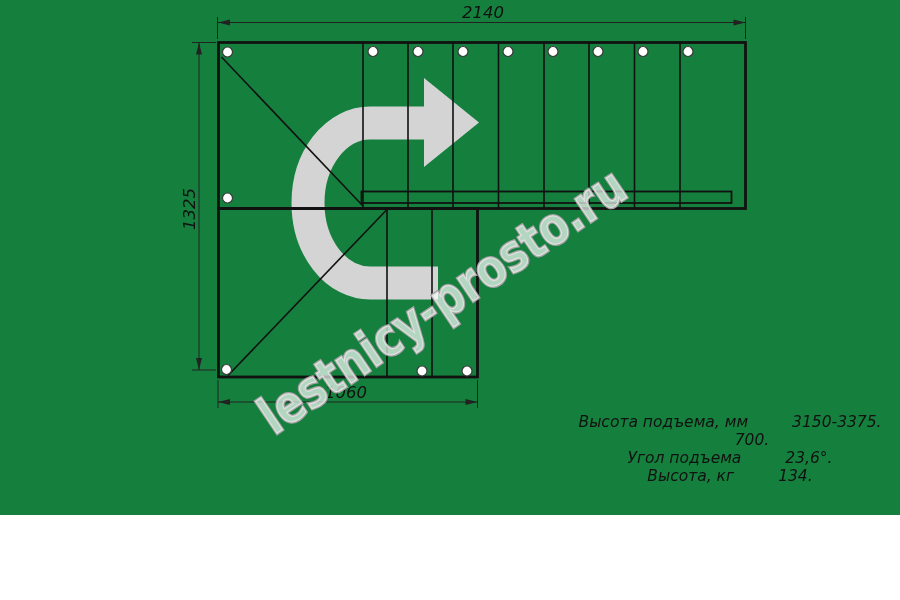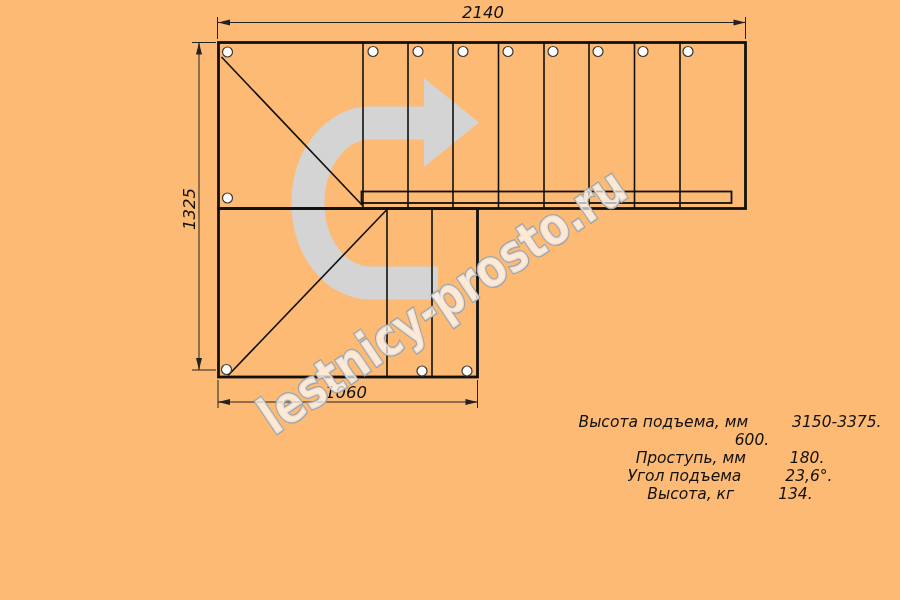--- a/index.html
+++ b/index.html
@@ -1,16 +1,16 @@
 <!DOCTYPE html>
 <html><head>
 <meta charset="utf-8">
 <style>
   html,body{margin:0;padding:0;background:#ffffff;}
-  .stage{position:relative;width:900px;height:600px;background:#fdba74;overflow:hidden;
+  .stage{position:relative;width:900px;height:515px;background:#15803d;overflow:hidden;
          font-family:"DejaVu Sans",sans-serif;}
   .stage svg{position:absolute;left:0;top:0;}
   .plan-line{stroke:#111;fill:none;}
   .thick{stroke-width:2.8;}
   .thin{stroke-width:1.6;}
   .hole{stroke:#3a3a3a;stroke-width:1.2;fill:#ffffff;}
   .dim{stroke:#222;stroke-width:1;fill:none;}
   .dim-arrow{fill:#222;stroke:none;}
   .dim-text{font-family:"DejaVu Sans",sans-serif;font-style:italic;font-size:16.5px;fill:#111;}
   .wm-text{font-family:"DejaVu Sans",sans-serif;font-weight:bold;font-size:52px;
@@ -91,25 +91,21 @@
 
     <text class="wm-text" transform="translate(274,436) rotate(-34)" textLength="430" lengthAdjust="spacingAndGlyphs" stroke="#a3a3a3">lestnicy-prosto.ru</text>
   </svg>
 
   <div class="spec">
     <div class="spec-row">
       <span class="spec-label">Высота подъема, мм</span>
       <span class="spec-value">3150-3375.</span>
     </div>
     <div class="spec-row">
-      <span class="spec-value">600.</span>
-    </div>
-    <div class="spec-row">
-      <span class="spec-label">Проступь, мм</span>
-      <span class="spec-value">180.</span>
+      <span class="spec-value">700.</span>
     </div>
     <div class="spec-row">
       <span class="spec-label">Угол подъема</span>
       <span class="spec-value">23,6°.</span>
     </div>
     <div class="spec-row">
       <span class="spec-label">Высота, кг</span>
       <span class="spec-value">134.</span>
     </div>
   </div>

